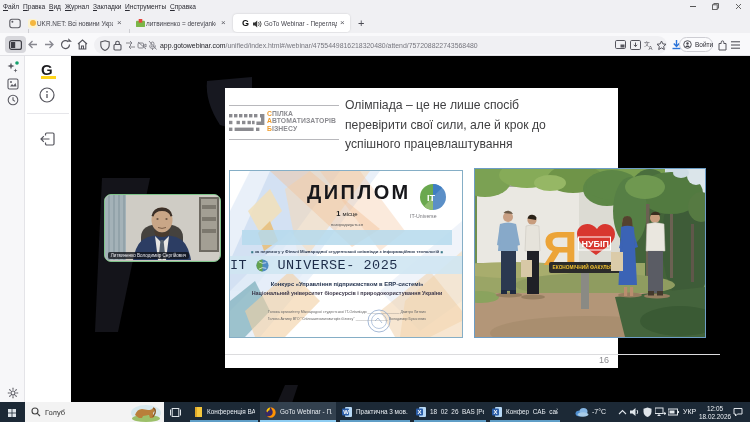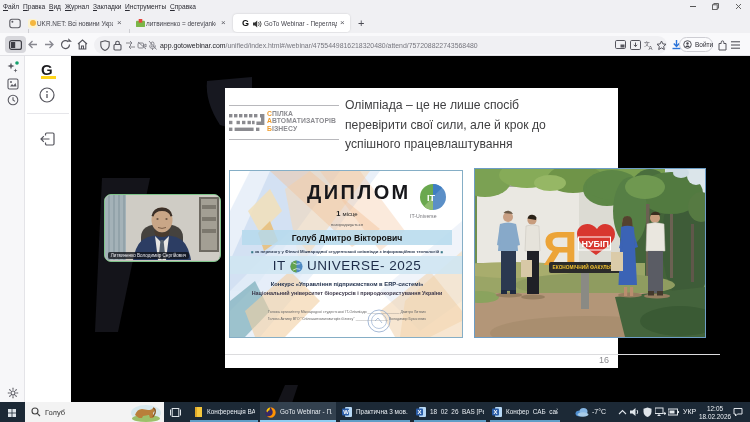--- a/index.html
+++ b/index.html
@@ -248,24 +248,23 @@
       <path d="M14 1a13 13 0 0 1 0 26z" fill="#5b8fc7"></path>
           <path d="M14 1a13 13 0 0 0 0 26z" fill="#6aa84f"></path>
       <path d="M14 1a13 13 0 0 1 9 3.8L14 14z" fill="#3f7ec2"></path>
           <path d="M14 27a13 13 0 0 1-9-3.8L14 14z" fill="#8fbc6f"></path>
       <text x="8" y="18" font-size="9" fill="#fff" font-weight="bold">IT</text>
     </svg>
     <div class="abs" style="left:180px;top:42px;font-size:5.2px;color:#77777c">IT-Universe</div>
     <div class="abs" style="left:0;top:38px;width:234px;text-align:center;font-size:7.5px;color:#222"><b>1</b> <span style="font-size:6px">місце</span></div>
     <div class="abs" style="left:0;top:50.5px;width:234px;text-align:center;font-size:4.4px;color:#555">нагороджується</div>
     <div class="abs" style="left:12px;top:58.5px;width:210px;height:15.5px;background:#b5d9ec;opacity:.85"></div>
-    <div class="abs" style="left:0;top:62px;width:234px;text-align:center;font-size:8.6px;font-weight:bold;color:#111">Голуб Дмитро Вікторович</div>
     <div class="abs" style="left:0;top:77.5px;width:234px;text-align:center;font-size:4.3px;font-weight:bold;color:#2b3a52"><span style="color:#3a7a8a;font-size:3px">◼</span> за перемогу у Фіналі Міжнародної студентської олімпіади з інформаційних технологій <span style="color:#3a7a8a;font-size:3px">◼</span></div>
     <div class="abs" style="left:0;top:85px;width:234px;height:18px;background:#cfe5f2;opacity:.9"></div>
-    <div class="abs" style="left:0;top:87px;width:234px;text-align:center;font-family:Liberation Sans, sans-serif;font-size:13.5px;color:#1d2c49;letter-spacing:.5px">IT <svg width="13" height="13" viewBox="0 0 14 14" style="vertical-align:-2.5px">
+    <div class="abs" style="left:0;top:87px;width:234px;text-align:left;font-family:Liberation Mono, monospace;font-size:13.5px;color:#1d2c49;letter-spacing:.5px">IT <svg width="13" height="13" viewBox="0 0 14 14" style="vertical-align:-2.5px">
             <circle cx="7" cy="7" r="6.5" fill="#4e8ac2"></circle>
             <path d="M7 .5a6.5 6.5 0 0 0 0 13z" fill="#63a24e"></path>
             <path d="M3 3a8 8 0 0 0 8 1M3 11a8 8 0 0 1 8-1" stroke="#fff" stroke-width=".7" fill="none"></path>
           </svg> UNIVERSE- 2025</div>
     <div class="abs" style="left:0;top:110px;width:234px;text-align:center;font-size:5.8px;font-weight:bold;color:#23324e">Конкурс «Управління підприємством в ERP-системі»</div>
     <div class="abs" style="left:0;top:118.5px;width:234px;text-align:center;font-size:5.4px;font-weight:bold;color:#3a3548">Національний університет біоресурсів і природокористування України</div>
     <div class="abs" style="left:0;top:139px;width:234px;text-align:center;font-size:3.6px;color:#666">Голова оргкомітету Міжнародної студентської  ІТ-Олімпіади ________________ Дмитро Литвин</div>
     <div class="abs" style="left:0;top:146px;width:234px;text-align:center;font-size:3.6px;color:#666">Голова Активу ВГО "Спілкаавтоматизаторів бізнесу" ________________ Володимир Буханевич</div>
     <svg class="abs" style="left:137px;top:138px" width="24" height="24" viewBox="0 0 24 24">
           <circle cx="12" cy="12" r="11" fill="none" stroke="#8fa8cc" stroke-width="1" opacity=".8"></circle>

